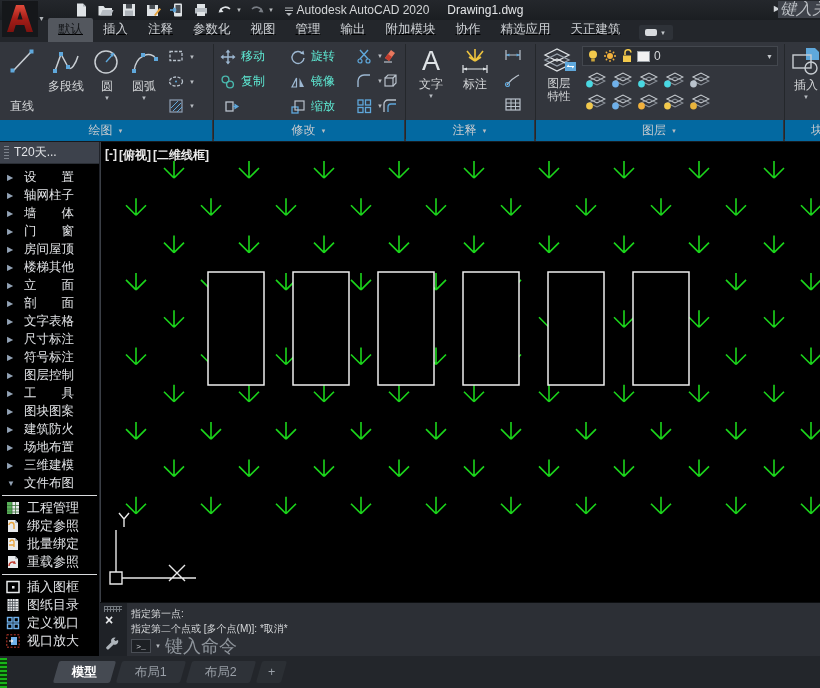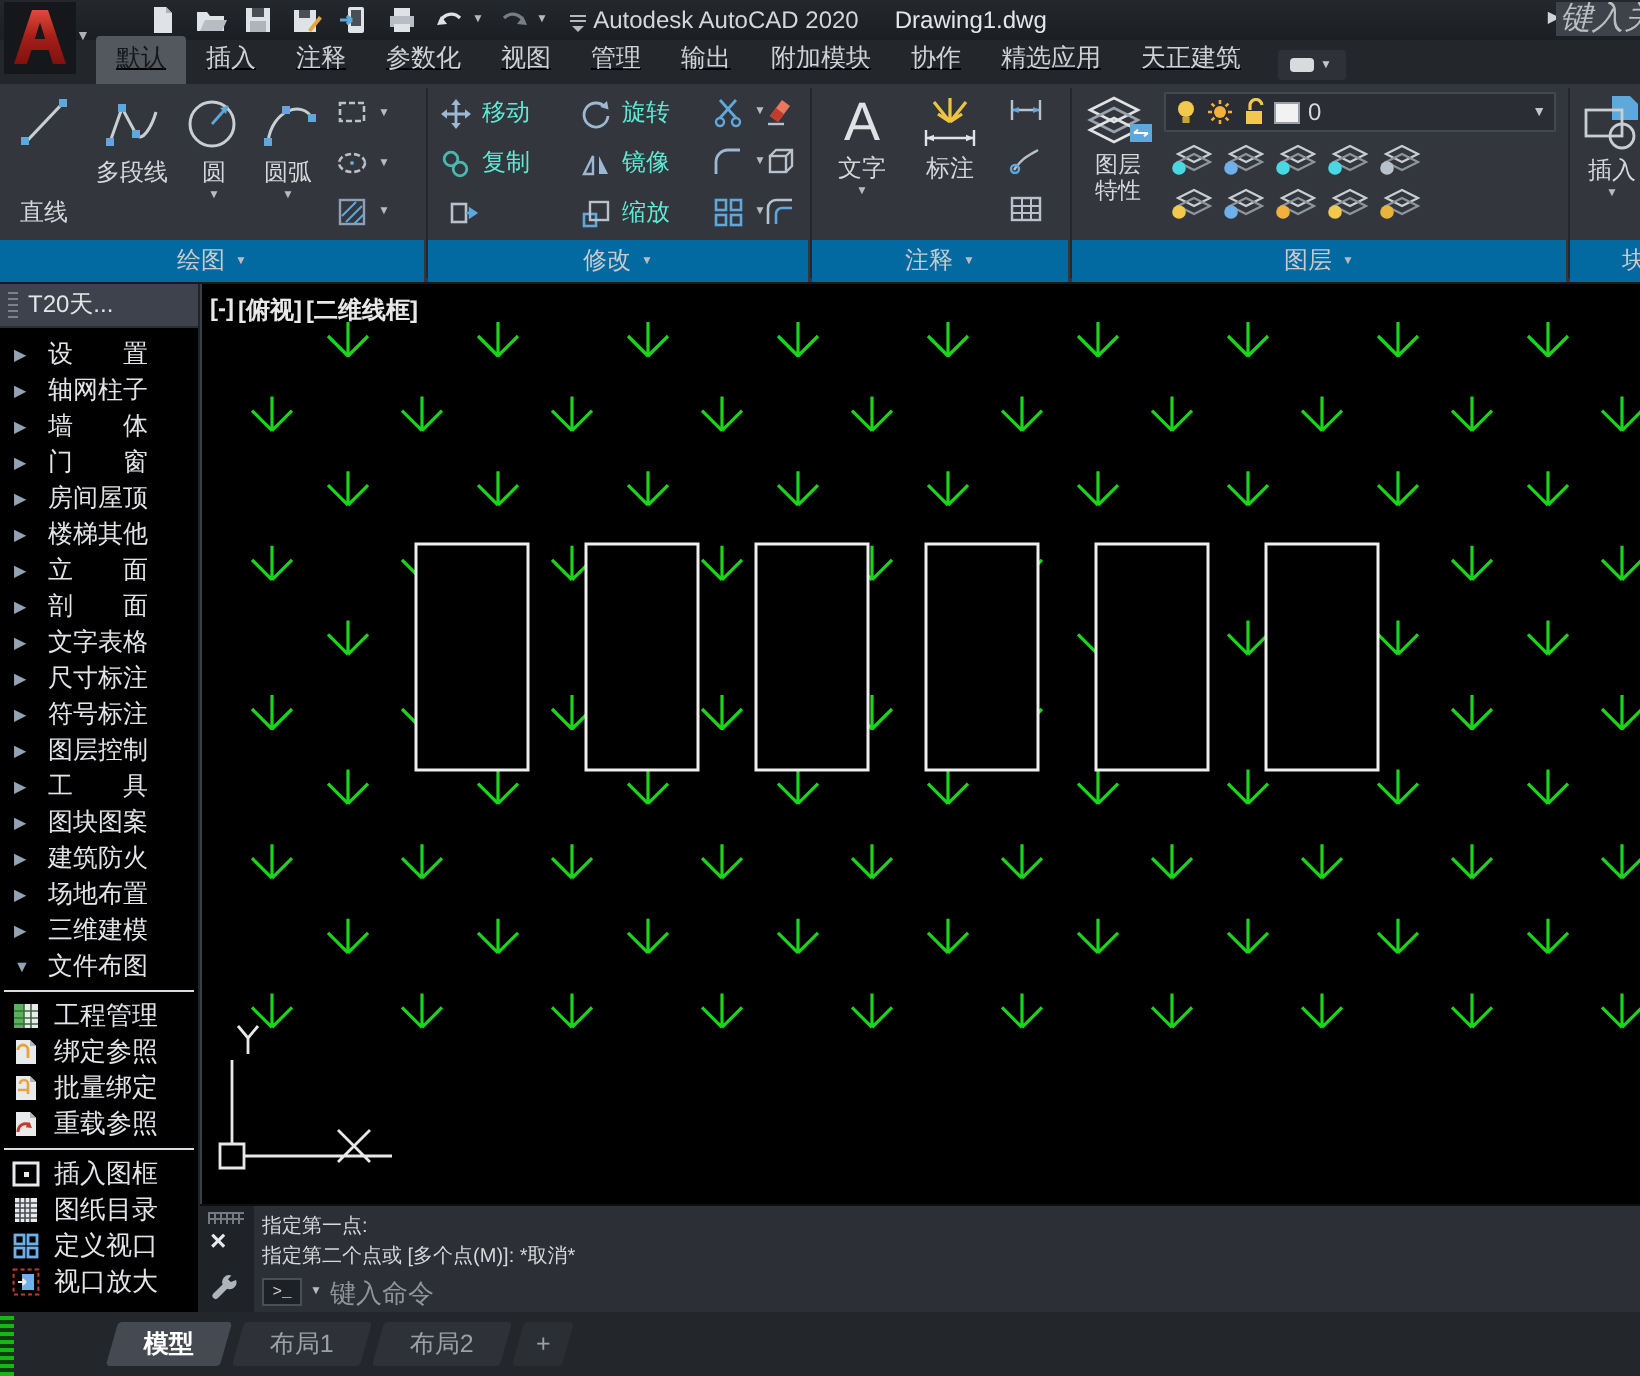--- a/index.html
+++ b/index.html
@@ -77,21 +77,21 @@
   .cgrip { position:absolute; left:4px; top:3px; width:18px; height:6px;
     background:repeating-linear-gradient(90deg,#8a9097 0 1px,transparent 1px 3px),repeating-linear-gradient(180deg,#8a9097 0 1px,transparent 1px 3px); opacity:.8; }
   .cclose { position:absolute; left:5px; top:9px; color:#e8eaec; font-size:14px; font-weight:bold; cursor:pointer; }
   .cwrench { position:absolute; left:5px; top:34px; cursor:pointer; }
   #cmd-lines { position:absolute; left:31px; top:3px; right:2px; }
   .cline { color:#d6d8da; font-size:10px; line-height:15px; white-space:pre; }
   .cinputrow { position:absolute; left:31px; top:34px; right:4px; height:18px; display:flex; align-items:center; gap:4px; }
   .cprompt { width:20px; height:14px; background:#1d2024; border:1px solid #4a4e55; color:#cfd3d7; font-size:8px;
     display:flex; align-items:center; justify-content:center; font-family:"Liberation Mono",monospace; cursor:pointer; }
   .cpcar { font-size:6px; color:#b8bcc1; cursor:pointer; }
-  .cinput { flex:1; background:transparent; border:0; outline:0; color:#d6d8da; font-size:13px; font-family:inherit; }
+  .cinput { flex:1; background:transparent; border:0; outline:0; color:#d6d8da; font-size:18px; font-family:inherit; }
   .cinput::placeholder { color:#8e949b; opacity:1; }
 
   
   .layoutbar { position:absolute; left:0; top:656px; width:820px; height:32px; background:#23262b; display:flex; align-items:center; padding-left:56px; gap:6px; }
   .ltab { height:22px; padding:0 16px; background:#2e3238; transform:skewX(-16deg); border-radius:2px;
     display:flex; align-items:center; cursor:pointer; }
   .ltab > span { transform:skewX(16deg); font-size:12.5px; color:#9aa0a8; white-space:nowrap; }
   .ltab.active { background:#454a52; }
   .ltab.active > span { color:#fff; font-weight:bold; }
   .ltab.add { padding:0 9px; background:#2b2f34; }

